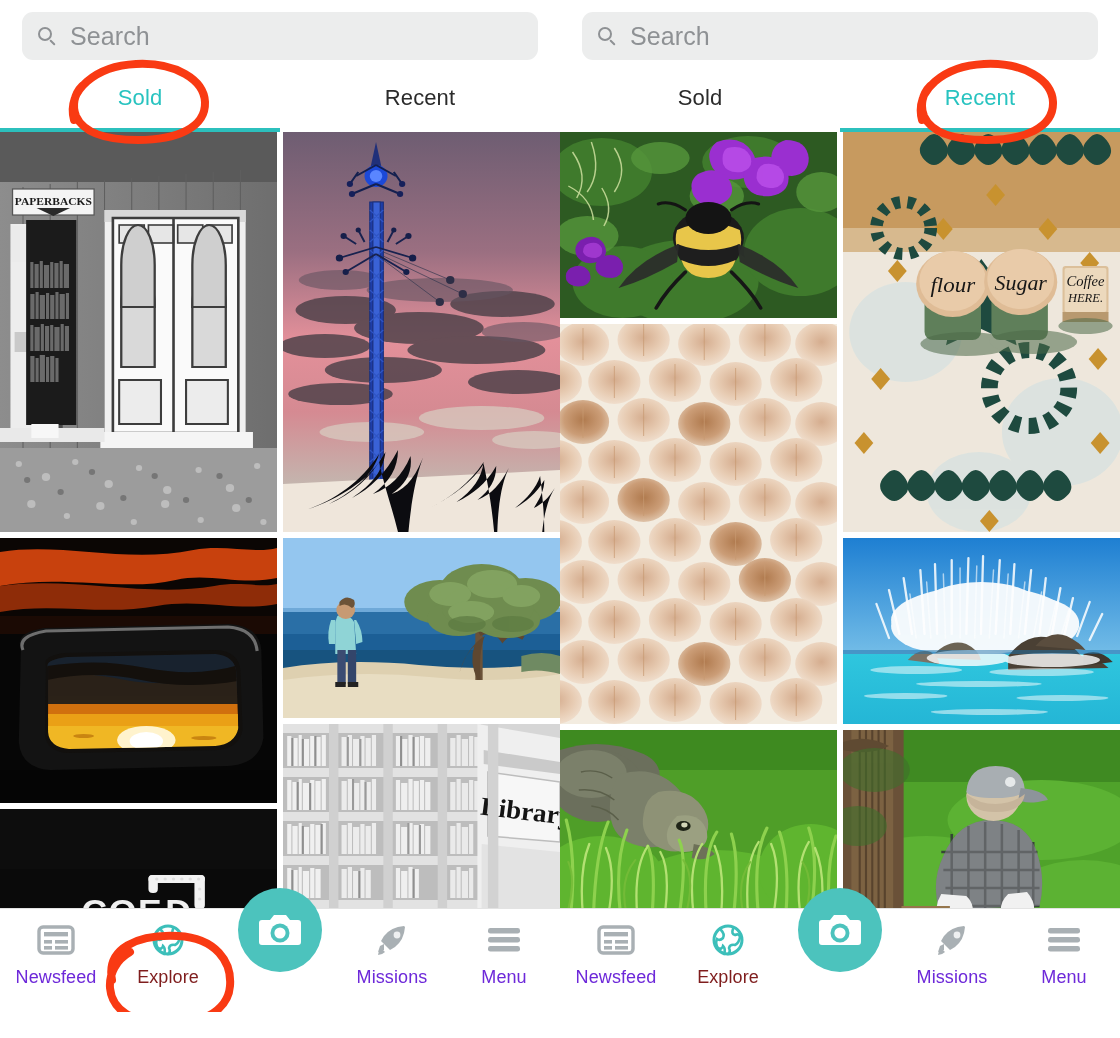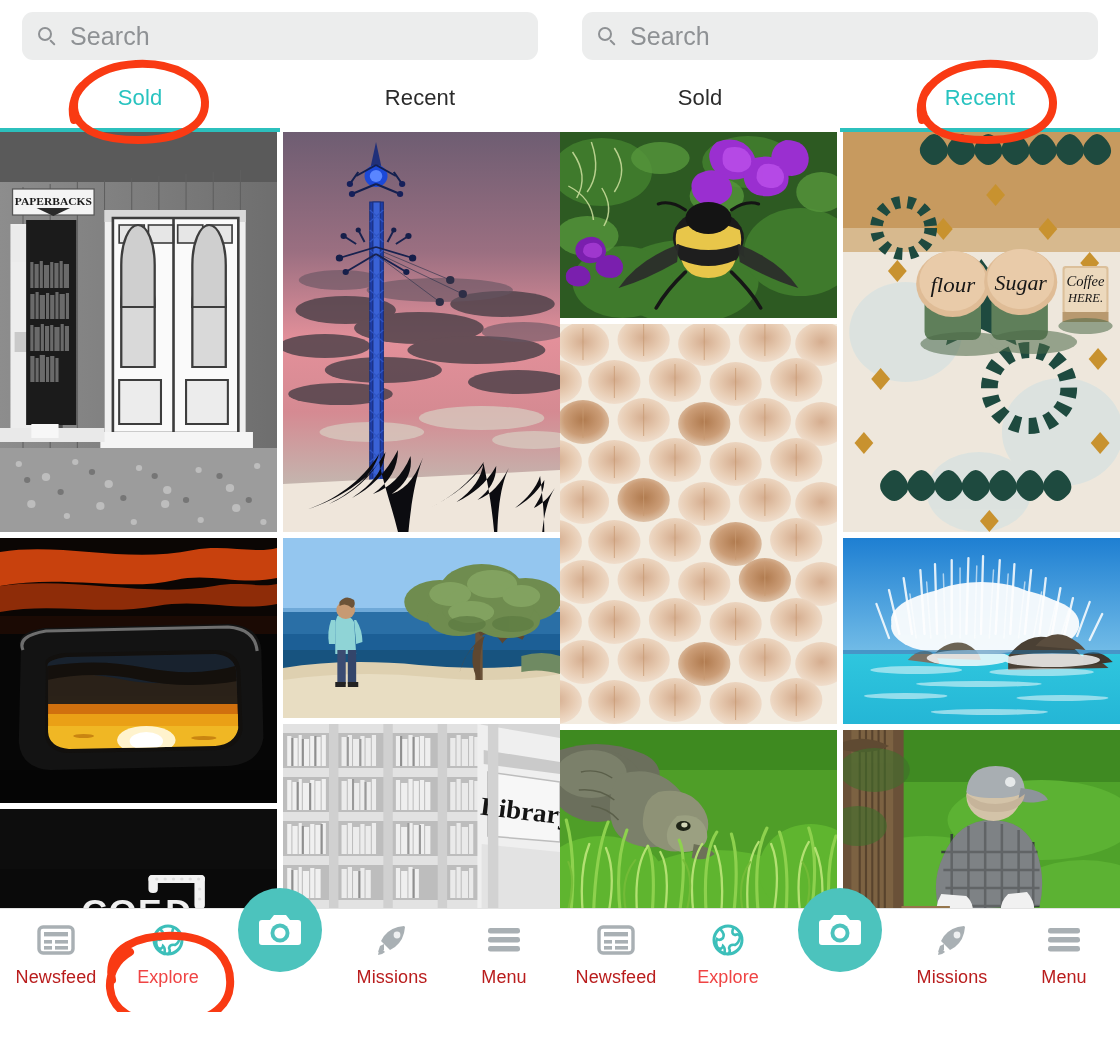--- a/index.html
+++ b/index.html
@@ -70,22 +70,22 @@
   
   .tabbar {
     position: absolute; left: 0; bottom: 0; width: 560px; height: 104px;
     background: #ffffff; border-top: 1px solid #e3e3e3;
     display: flex; align-items: flex-start; padding-top: 14px;
   }
   .navitem {
     flex: 1 1 20%; display: flex; flex-direction: column;
     align-items: center; gap: 10px;
   }
-  .navlabel { font-size: 18px; color: #b91c1c; letter-spacing: .1px; }
-  .navitem.active .navlabel { color: #ef4444; }
+  .navlabel { font-size: 18px; color: #6d28d9; letter-spacing: .1px; }
+  .navitem.active .navlabel { color: #7f1d1d; }
   .navicon { width: 40px; height: 34px; display: block; }
 
   .fab-slot { flex: 1 1 20%; }
   .fab {
     position: absolute; left: 50%; bottom: 40px; transform: translateX(-50%);
     width: 84px; height: 84px; border-radius: 50%; background: #4cc3bd;
     display: flex; align-items: center; justify-content: center;
     box-shadow: 0 0 0 0 rgba(0,0,0,0);
   }
 

